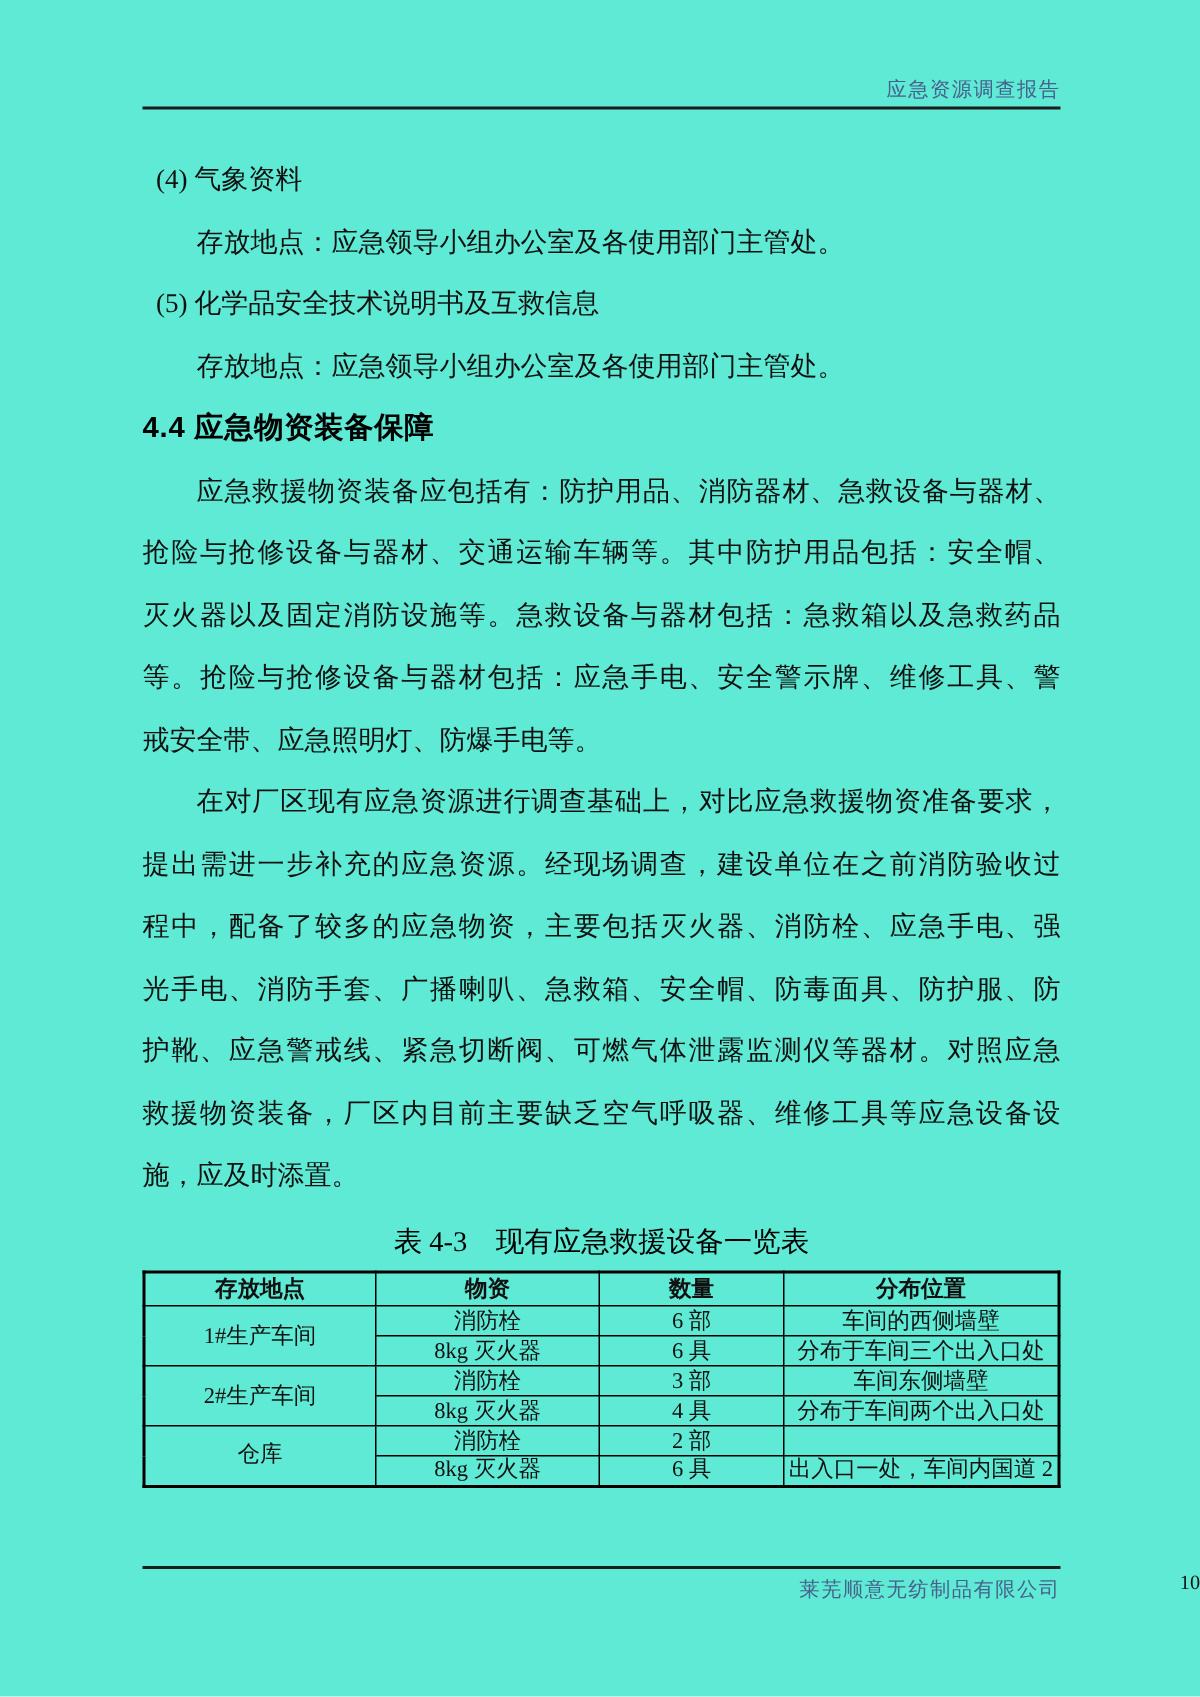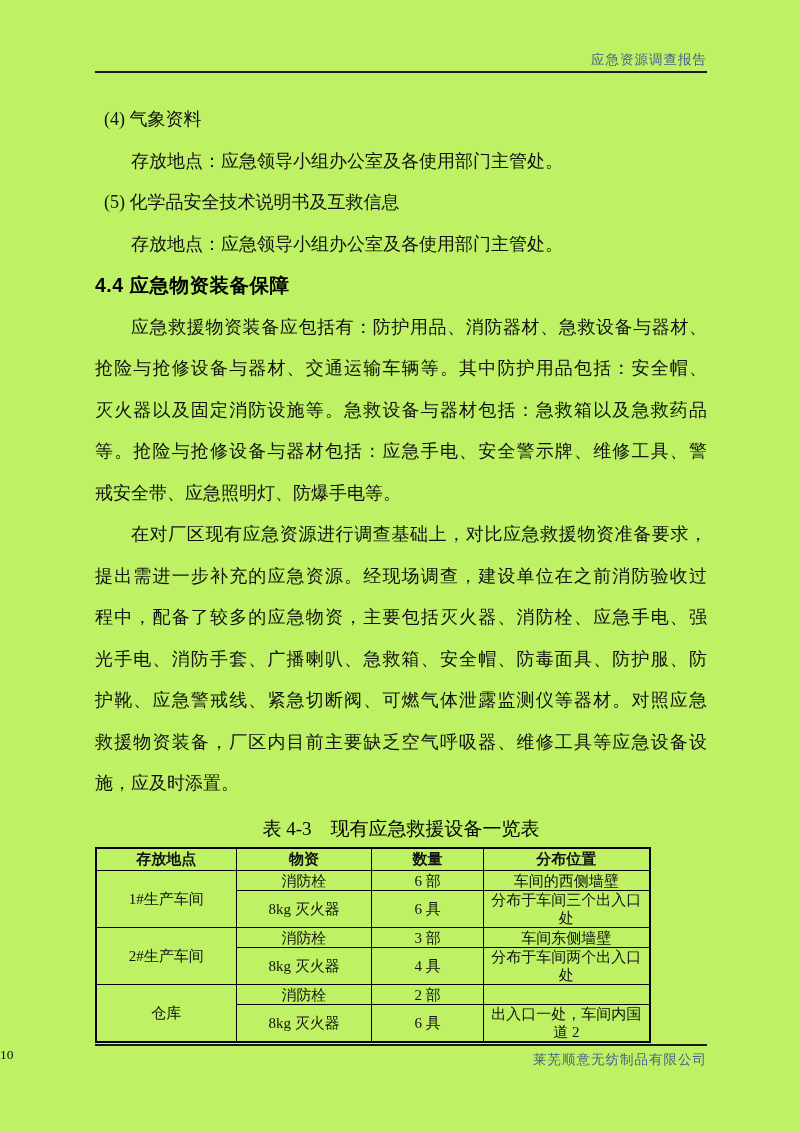--- a/index.html
+++ b/index.html
@@ -3,21 +3,21 @@
 <meta charset="utf-8">
 <style>
   * { margin: 0; padding: 0; box-sizing: border-box; }
   html, body { background: #ffffff; }
   body { font-family: "Liberation Serif", "DejaVu Serif", serif; color: #1a1a1a; }
 
   .page {
     position: relative;
     width: 800px;
     height: 1131px;
-    background: #bef264;
+    background: #5eead4;
     overflow: hidden;
     padding-left: 11px;
   }
 
   
   .header-title {
     position: absolute;
     top: 51px;
     right: 93px;
     font-size: 13.5px;
@@ -72,21 +72,21 @@
   
   .table-caption {
     margin-top: 8px;
     height: 31px;
     line-height: 31px;
     text-align: center;
     font-size: 19px;
     color: #000000;
   }
   table.equip {
-    width: 556px;
+    width: 612px;
     margin-top: 3px;
     border-collapse: collapse;
     table-layout: fixed;
     border: 2.5px solid #000000;
     font-size: 15px;
     color: #111111;
   }
   table.equip th, table.equip td {
     border: 1px solid #000000;
     text-align: center;
@@ -107,21 +107,21 @@
     top: 1044px;
     left: 95px;
     width: 612px;
     border-top: 2.5px solid #1c1c1c;
   }
   .page-number {
     position: absolute;
     top: 1047px;
     left: 0;
     width: 800px;
-    text-align: left;
+    text-align: right;
     font-size: 13.5px;
     color: #111111;
   }
   .company-name {
     position: absolute;
     top: 1051px;
     right: 93px;
     font-size: 13.5px;
     letter-spacing: 1px;
     color: #47608c;

